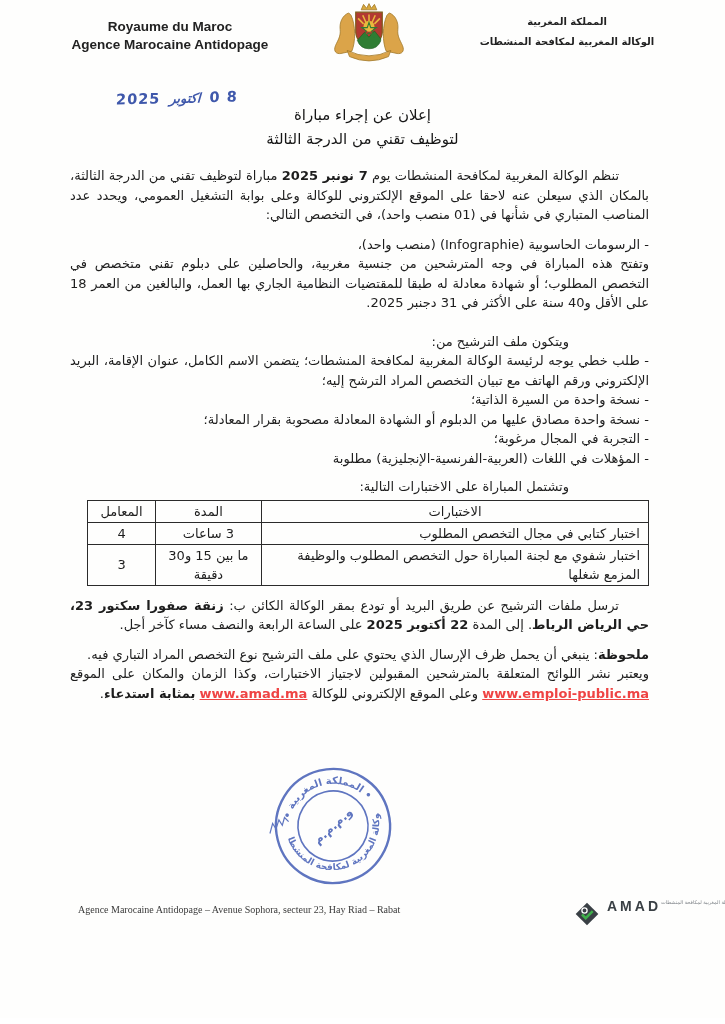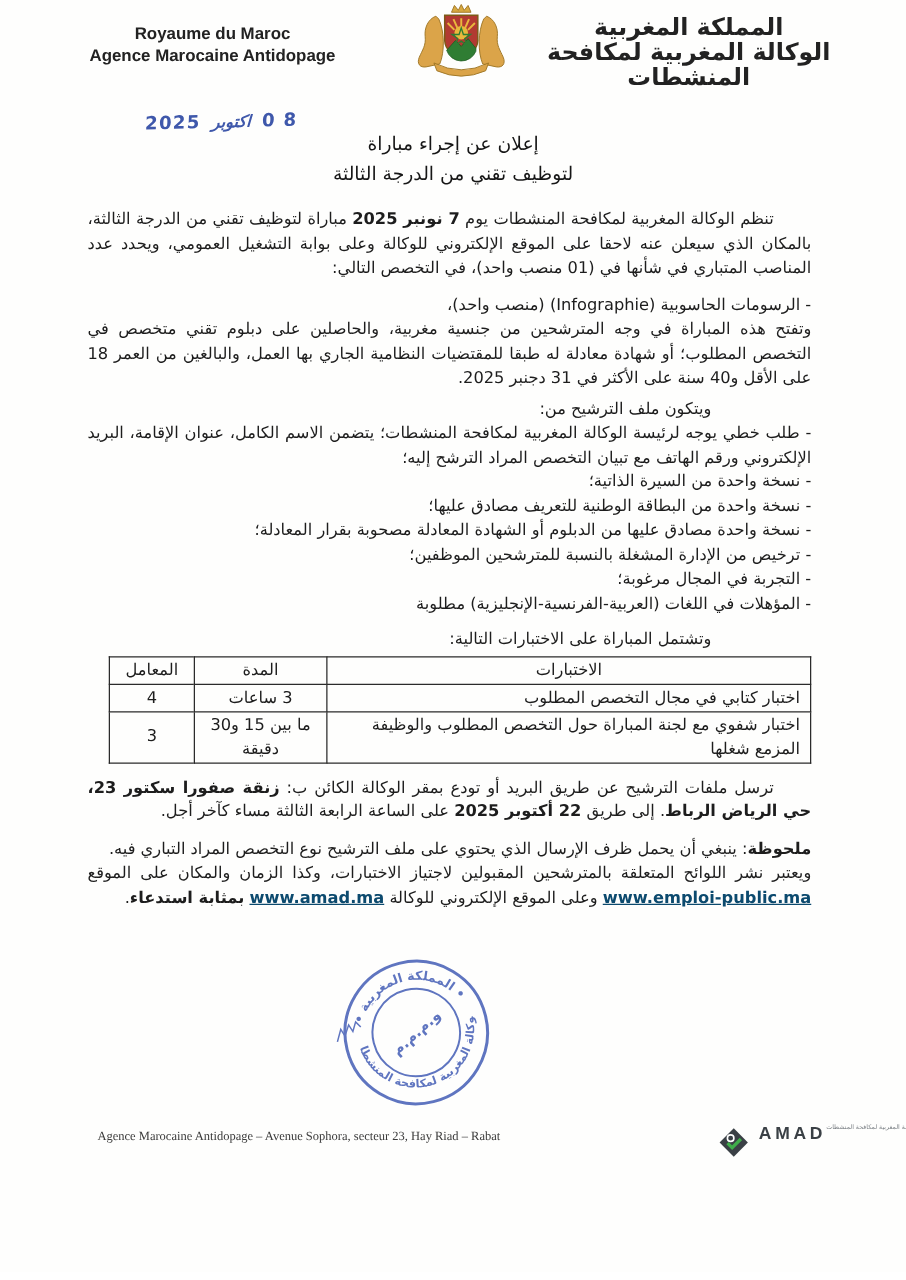--- a/index.html
+++ b/index.html
@@ -10,22 +10,22 @@
     background:#fefefd; color:#1c1c1c; overflow:hidden;
   }
   
   .hdr-fr {
     position:absolute; left:50px; top:18px; width:240px; text-align:center;
     font-family:"Liberation Sans", sans-serif; font-weight:bold;
     font-size:13.5px; line-height:18px; color:#222;
   }
   .emblem { position:absolute; left:330px; top:2px; }
   .hdr-ar {
-    position:absolute; right:44px; top:12px; width:260px; text-align:center;
-    direction:rtl; font-weight:bold; font-size:19px; line-height:20px; color:#222;
+    position:absolute; right:28px; top:12px; width:260px; text-align:center;
+    direction:rtl; font-weight:bold; font-size:10px; line-height:20px; color:#222;
   }
   
   .datestamp {
     position:absolute; left:116px; top:90px; display:flex; gap:9px; align-items:baseline;
     color:#3f58ab; font-weight:bold; font-size:14.5px; letter-spacing:1px;
     transform:rotate(-1.5deg) skewX(-4deg);
   }
   .ds-month { font-style:italic; font-size:13px; letter-spacing:0; }
   
   .title {
@@ -35,25 +35,25 @@
   
   .bodytxt {
     position:absolute; top:166px; right:76px; left:70px;
     direction:rtl; text-align:justify;
     font-size:13px; line-height:19.5px; color:#1d1d1d;
   }
   .para { margin:0; }
   .indent-sm { text-indent:30px; }
   .indent-lg { text-indent:80px; }
   .mb6 { margin-bottom:10px; }
-  .mb8 { margin-bottom:5px; }
+  .mb8 { margin-bottom:19px; }
   .mt9 { margin-top:9px; }
   .mt10 { margin-top:10px; }
   b { font-weight:bold; }
-  a.link { color:#0c4a6e; text-decoration:underline; font-weight:bold; }
+  a.link { color:#ef4444; text-decoration:underline; font-weight:bold; }
   
   table.exams {
     width:97%; margin-top:3px; border-collapse:collapse; direction:rtl;
     font-size:13px; color:#1d1d1d;
   }
   table.exams th, table.exams td {
     border:1.3px solid #2b2b2b; padding:1px 8px; line-height:19px;
   }
   table.exams th { font-weight:normal; text-align:center; }
   td.c-exam { text-align:right; }
@@ -125,23 +125,21 @@
 
     <p class="para indent-sm mb6"><span>تنظم الوكالة المغربية لمكافحة المنشطات يوم </span><b>7 نونبر 2025</b><span> مباراة لتوظيف تقني من الدرجة الثالثة، بالمكان الذي سيعلن عنه لاحقا على الموقع الإلكتروني للوكالة وعلى بوابة التشغيل العمومي، ويحدد عدد المناصب المتباري في شأنها في (01 منصب واحد)، في التخصص التالي:</span></p>
 
     <p class="para">- الرسومات الحاسوبية (Infographie) (منصب واحد)،</p>
 
     <p class="para mb8">وتفتح هذه المباراة في وجه المترشحين من جنسية مغربية، والحاصلين على دبلوم تقني متخصص في التخصص المطلوب؛ أو شهادة معادلة له طبقا للمقتضيات النظامية الجاري بها العمل، والبالغين من العمر 18 على الأقل و40 سنة على الأكثر في 31 دجنبر 2025.</p>
 
     <p class="para indent-lg">ويتكون ملف الترشيح من:</p>
     <p class="para">- طلب خطي يوجه لرئيسة الوكالة المغربية لمكافحة المنشطات؛ يتضمن الاسم الكامل، عنوان الإقامة، البريد الإلكتروني ورقم الهاتف مع تبيان التخصص المراد الترشح إليه؛</p>
     <p class="para">- نسخة واحدة من السيرة الذاتية؛</p>
-    <p class="para">- نسخة واحدة من البطاقة الوطنية للتعريف مصادق عليها؛</p>
     <p class="para">- نسخة واحدة مصادق عليها من الدبلوم أو الشهادة المعادلة مصحوبة بقرار المعادلة؛</p>
-    <p class="para">- ترخيص من الإدارة المشغلة بالنسبة للمترشحين الموظفين؛</p>
     <p class="para">- التجربة في المجال مرغوبة؛</p>
     <p class="para">- المؤهلات في اللغات (العربية-الفرنسية-الإنجليزية) مطلوبة</p>
 
     <p class="para indent-lg mt9">وتشتمل المباراة على الاختبارات التالية:</p>
 
     <table class="exams">
       <colgroup>
           <col style="width:69%">
           <col style="width:19%">
           <col style="width:12%">
@@ -158,21 +156,21 @@
         <td class="c-coef">4</td>
       </tr>
       <tr>
         <td class="c-exam">اختبار شفوي مع لجنة المباراة حول التخصص المطلوب والوظيفة المزمع شغلها</td>
         <td class="c-mid">ما بين 15 و30 دقيقة</td>
         <td class="c-coef">3</td>
       </tr>
     </tbody>
       </table>
 
-    <p class="para indent-sm mt10"><span>ترسل ملفات الترشيح عن طريق البريد أو تودع بمقر الوكالة الكائن ب: </span><b>زنقة صفورا سكتور 23، حي الرياض الرباط</b><span>. إلى طريق </span><b>22 أكتوبر 2025</b><span> على الساعة الرابعة الثالثة مساء كآخر أجل.</span></p>
+    <p class="para indent-sm mt10"><span>ترسل ملفات الترشيح عن طريق البريد أو تودع بمقر الوكالة الكائن ب: </span><b>زنقة صفورا سكتور 23، حي الرياض الرباط</b><span>. إلى المدة </span><b>22 أكتوبر 2025</b><span> على الساعة الرابعة والنصف مساء كآخر أجل.</span></p>
 
     <p class="para mt10"><b>ملحوظة</b><span>: ينبغي أن يحمل ظرف الإرسال الذي يحتوي على ملف الترشيح نوع التخصص المراد التباري فيه.</span></p>
 
     <p class="para"><span>ويعتبر نشر اللوائح المتعلقة بالمترشحين المقبولين لاجتياز الاختبارات، وكذا الزمان والمكان على الموقع </span><a class="link" href="#" dir="ltr">www.emploi-public.ma</a><span> وعلى الموقع الإلكتروني للوكالة </span><a class="link" href="#" dir="ltr">www.amad.ma</a><span> </span><b>بمثابة استدعاء</b><span>.</span></p>
 
   </div>
 
   <div class="stamp">
     <svg width="140" height="140" viewBox="0 0 140 140">
       <g fill="none" stroke="#4a63b8">

